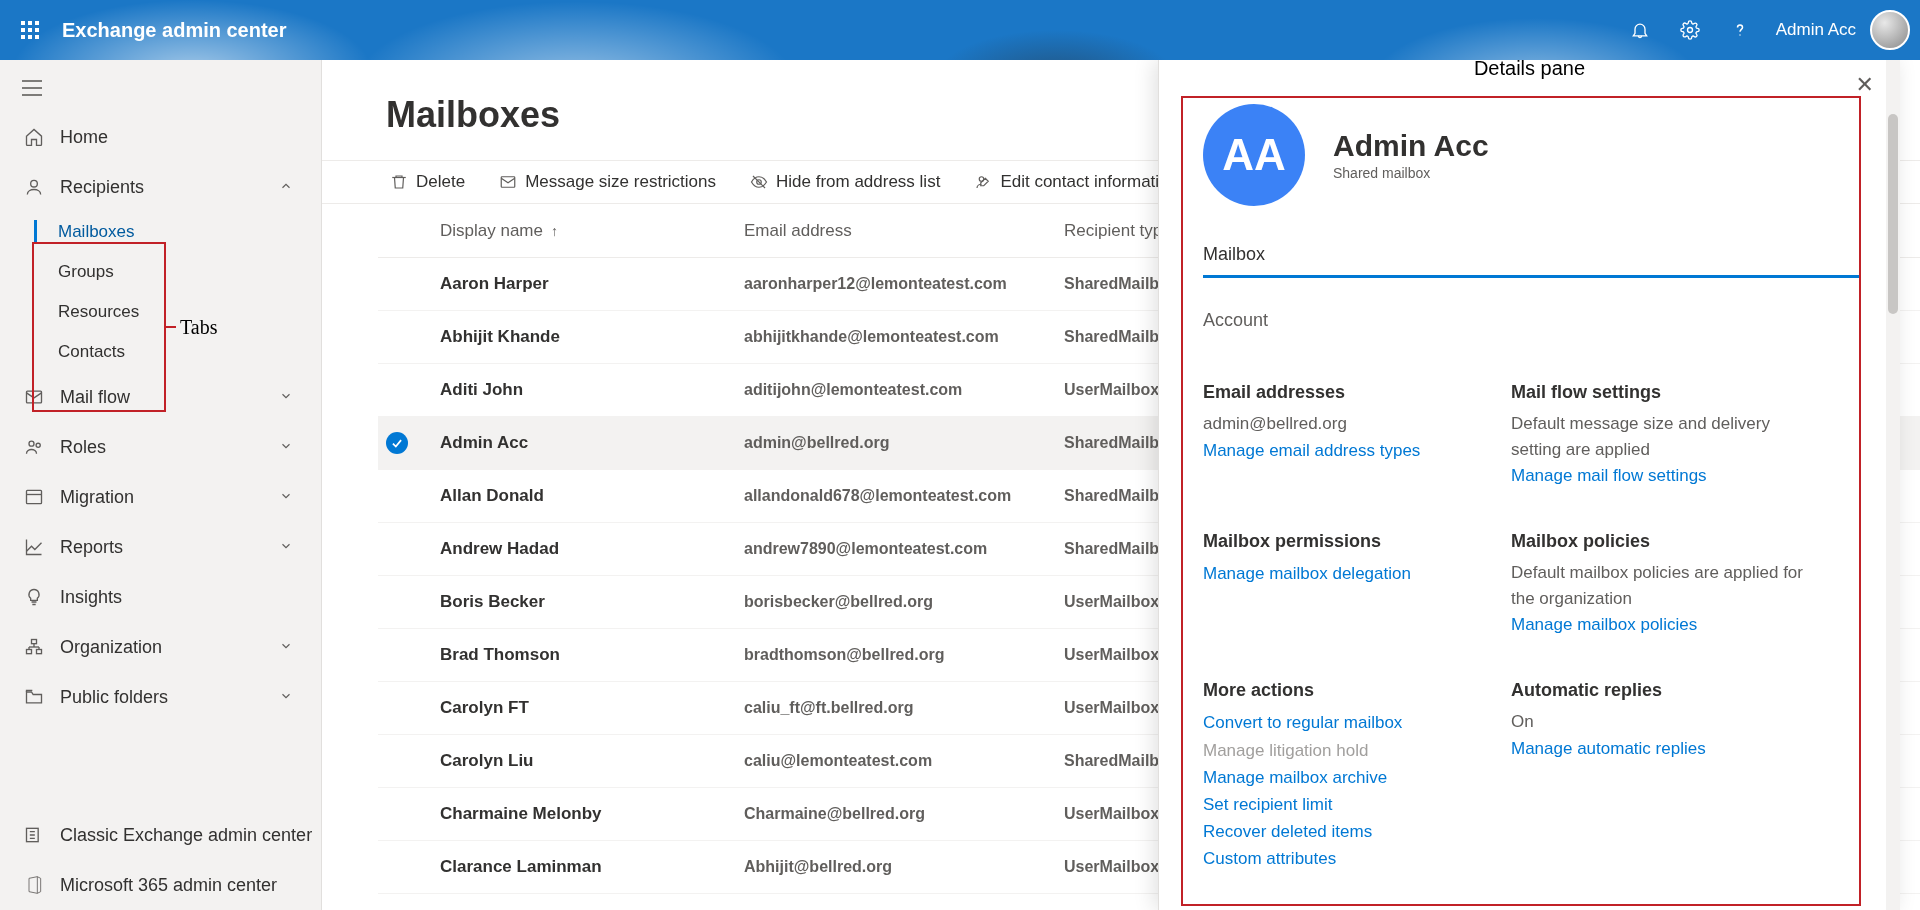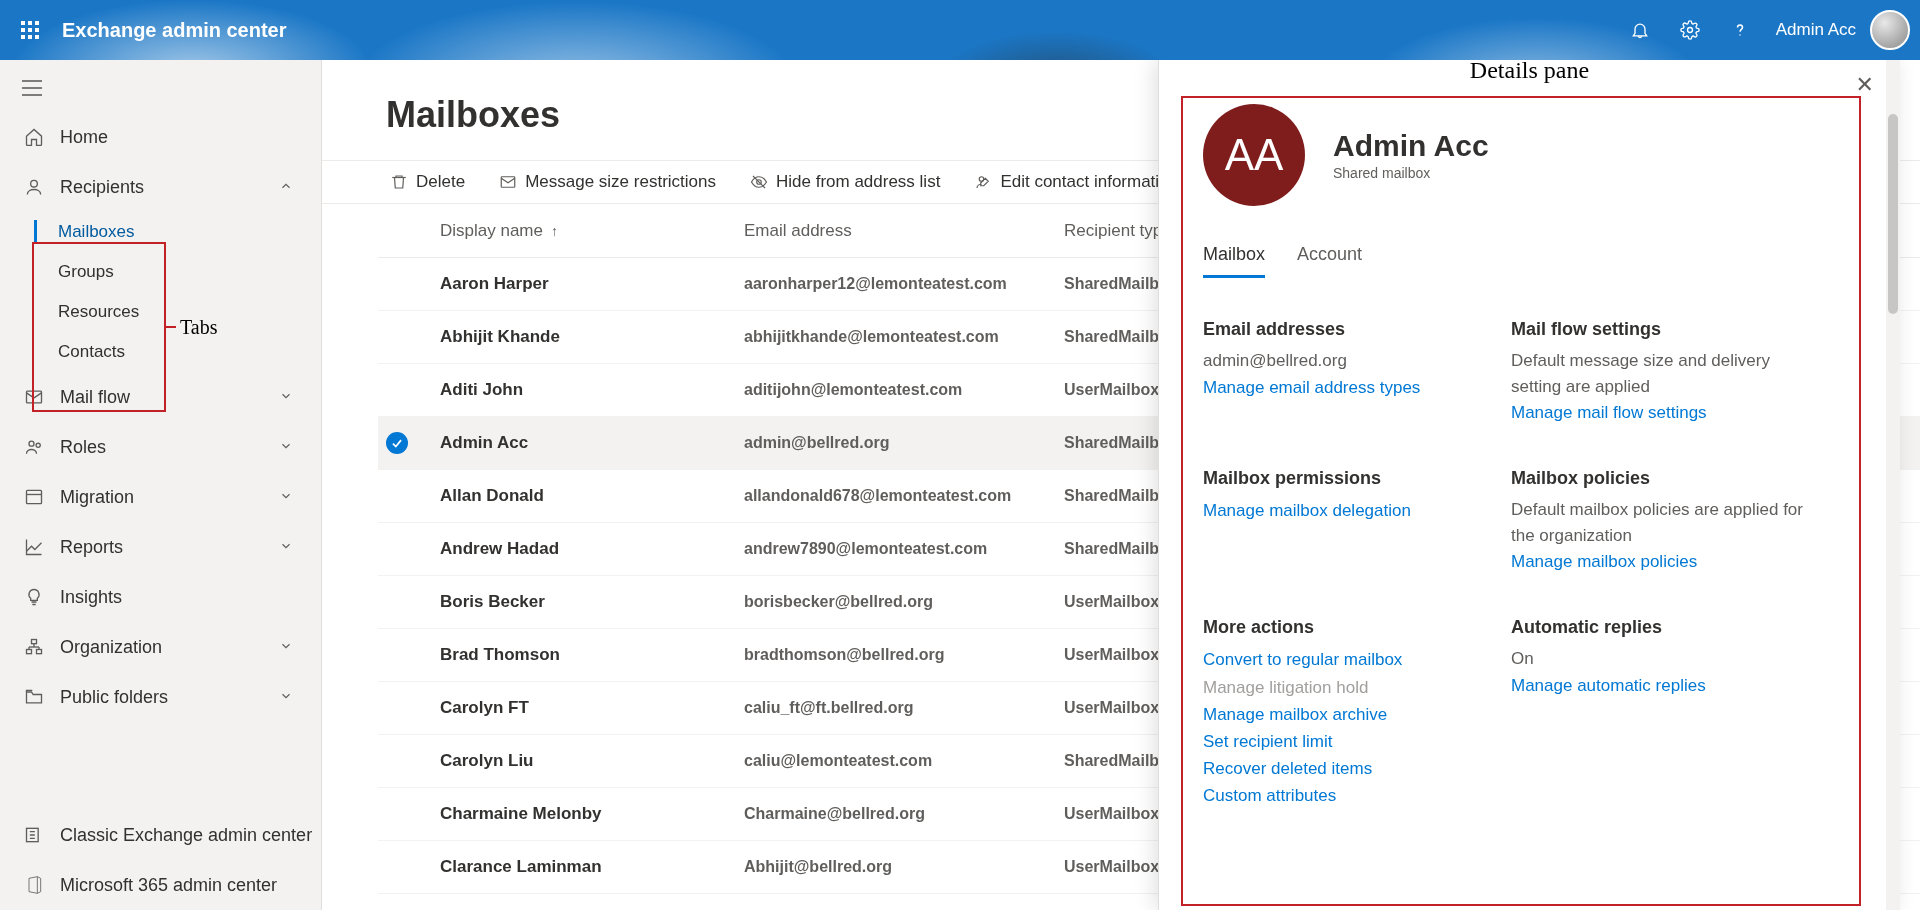--- a/index.html
+++ b/index.html
@@ -81,29 +81,29 @@
 .sort-arrow { margin-left:8px; font-size:14px; color:#605e5c; }
 
 
 .details-pane {
   position:absolute; top:0; right:20px; width:742px; height:100%;
   background:#fff; box-shadow: -4px 0 20px rgba(0,0,0,0.12);
   border-left:1px solid #e1dfdd;
 }
 .details-scroll { position:absolute; top:0; right:0; width:14px; height:100%; background:#f3f2f1; }
 .details-scroll-thumb { position:absolute; top:54px; left:2px; width:10px; height:200px; background:#c8c6c4; border-radius:5px; }
-.details-header-label { position:absolute; top:-3px; left:50%; transform:translateX(-50%); font-size:24px; font-family:Liberation Serif, serif; color:#000; }
+.details-header-label { position:absolute; top:-3px; left:50%; transform:translateX(-50%); font-size:20px; font-family:Liberation Sans, sans-serif; color:#000; }
 .details-close { position:absolute; top:12px; right:26px; cursor:pointer; font-size:22px; color:#605e5c; }
 .details-red-box { position:absolute; border:2px solid #c12127; pointer-events:none; }
 .details-content { padding: 44px 40px 0 44px; }
 .avatar-row { display:flex; align-items:center; gap:28px; }
-.avatar-big { width:102px; height:102px; border-radius:50%; background:#7f1d1d; color:#fff; display:flex; align-items:center; justify-content:center; font-size:44px; font-weight:400; }
+.avatar-big { width:102px; height:102px; border-radius:50%; background:#3b82f6; color:#fff; display:flex; align-items:center; justify-content:center; font-size:44px; font-weight:700; }
 .details-title { font-size:30px; font-weight:600; color:#323130; }
 .details-subtitle { font-size:14px; color:#605e5c; margin-top:2px; }
-.detail-tabs { display:flex; gap:32px; margin-top:38px; border-bottom:1px solid transparent; }
+.detail-tabs { display:flex; gap:32px; margin-top:38px; border-bottom:1px solid transparent;flex-direction:column; }
 .detail-tab { font-size:18px; color:#605e5c; padding-bottom:10px; cursor:pointer; }
 .detail-tab.active { color:#323130; border-bottom:3px solid #0078d4; }
 .detail-grid { display:grid; grid-template-columns: 300px 300px; column-gap:8px; row-gap:42px; margin-top:40px; }
 .dsection h4 { font-size:18px; font-weight:600; color:#323130; margin-bottom:8px; }
 .dtext { font-size:17px; color:#605e5c; line-height:1.5; }
 .dlink { font-size:17px; color:#0078d4; cursor:pointer; display:block; line-height:1.6; }
 .dlink.disabled { color:#a19f9d; cursor:default; }
 </style>
 </head>
 <body>

